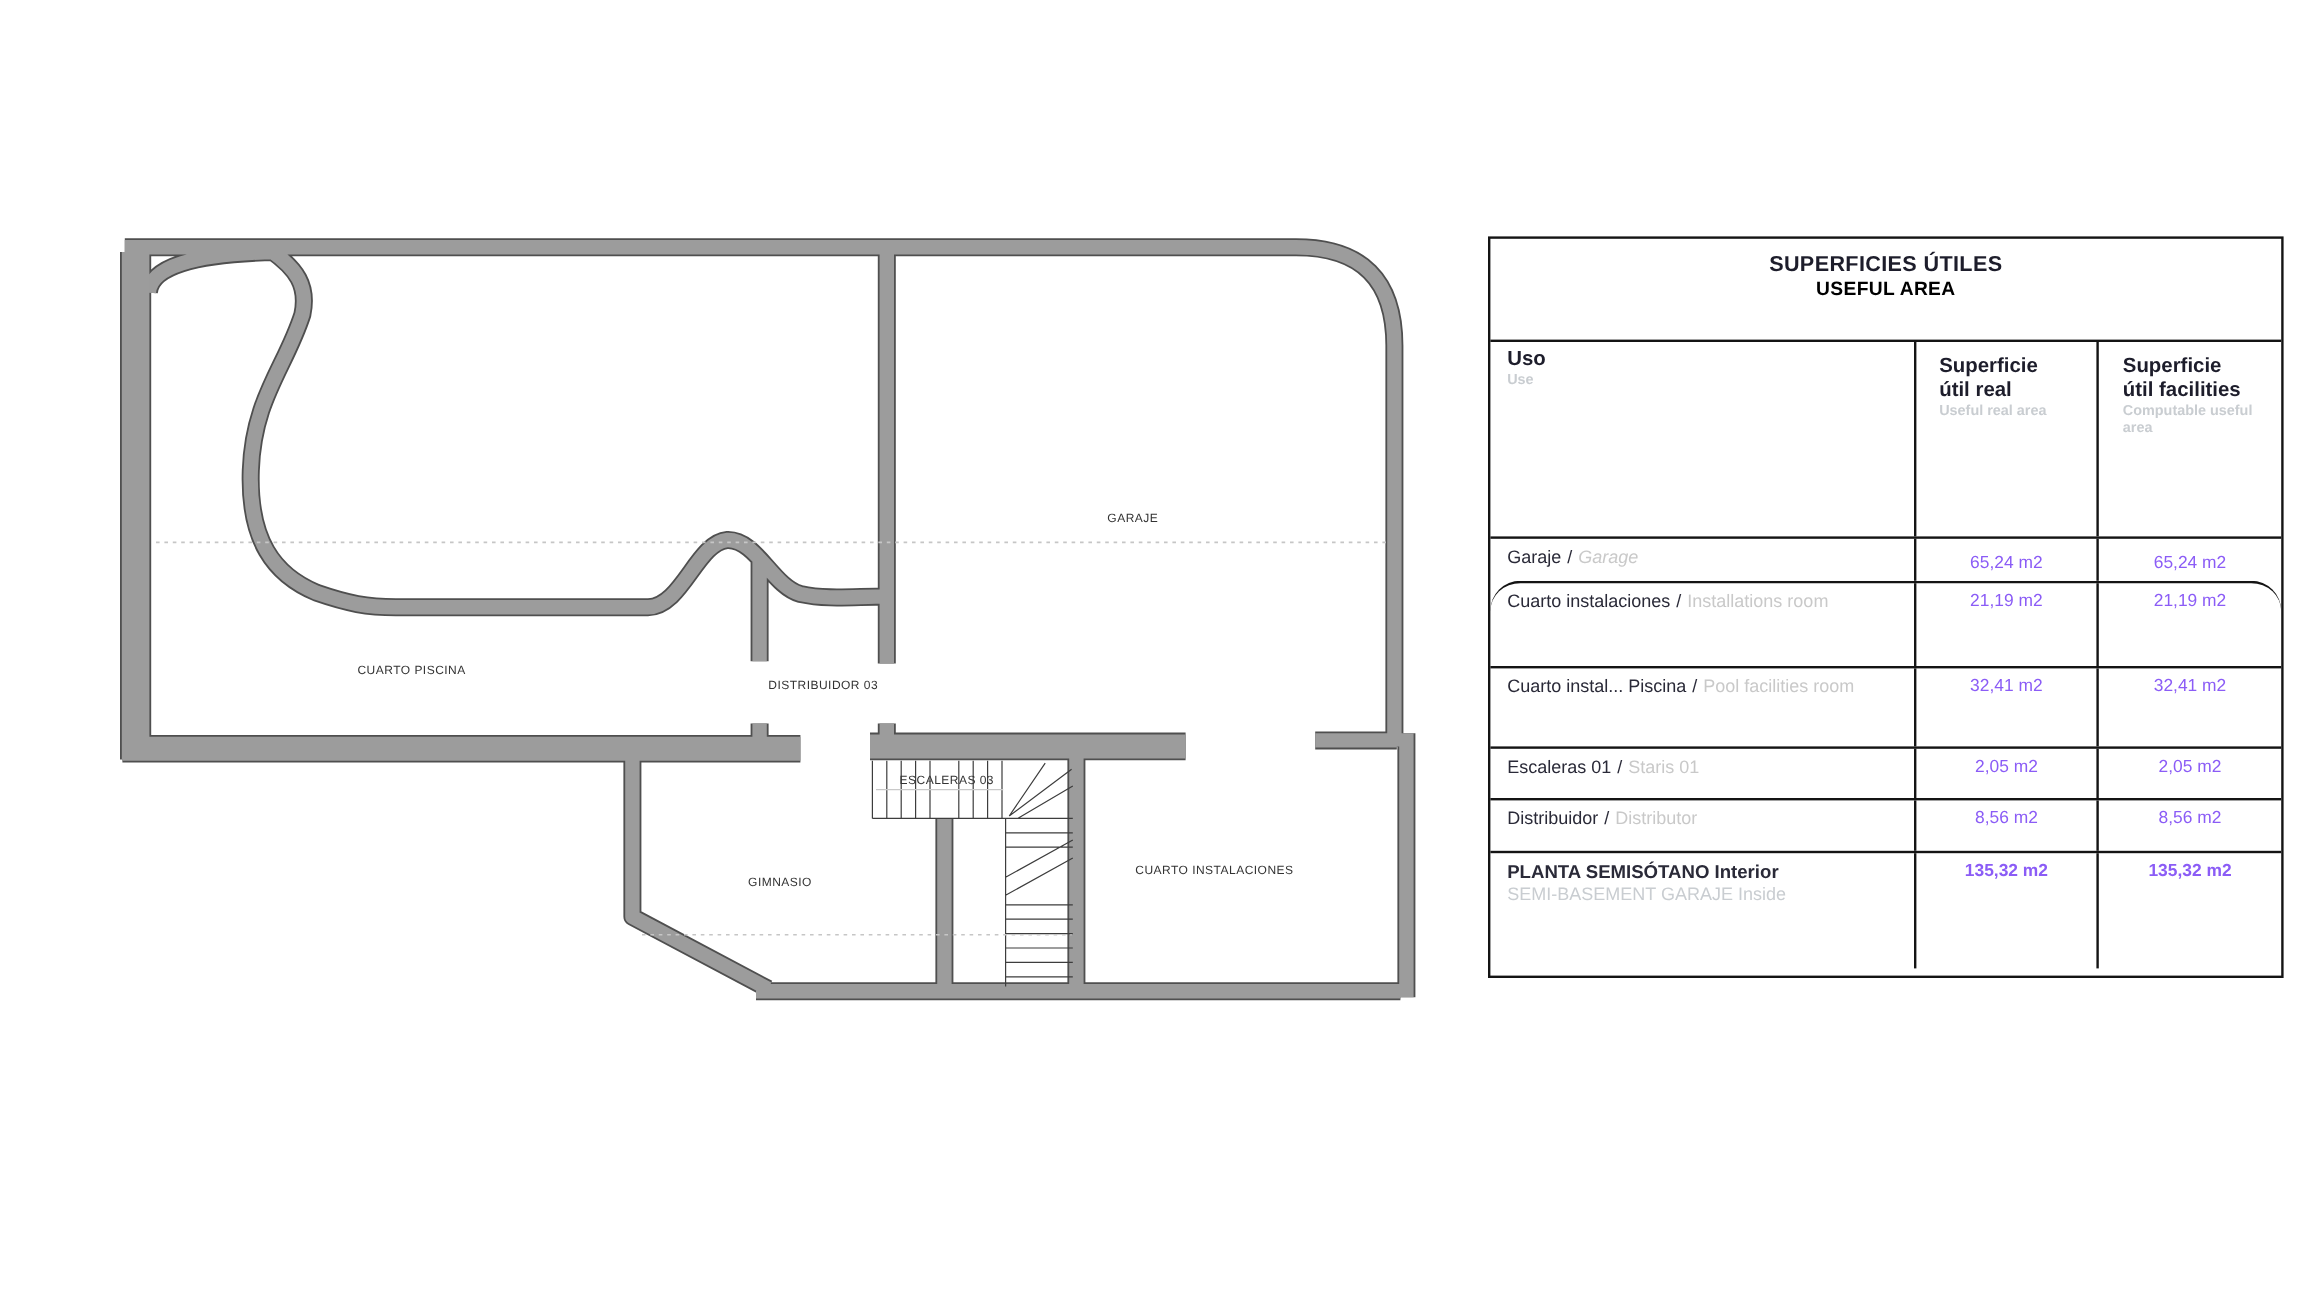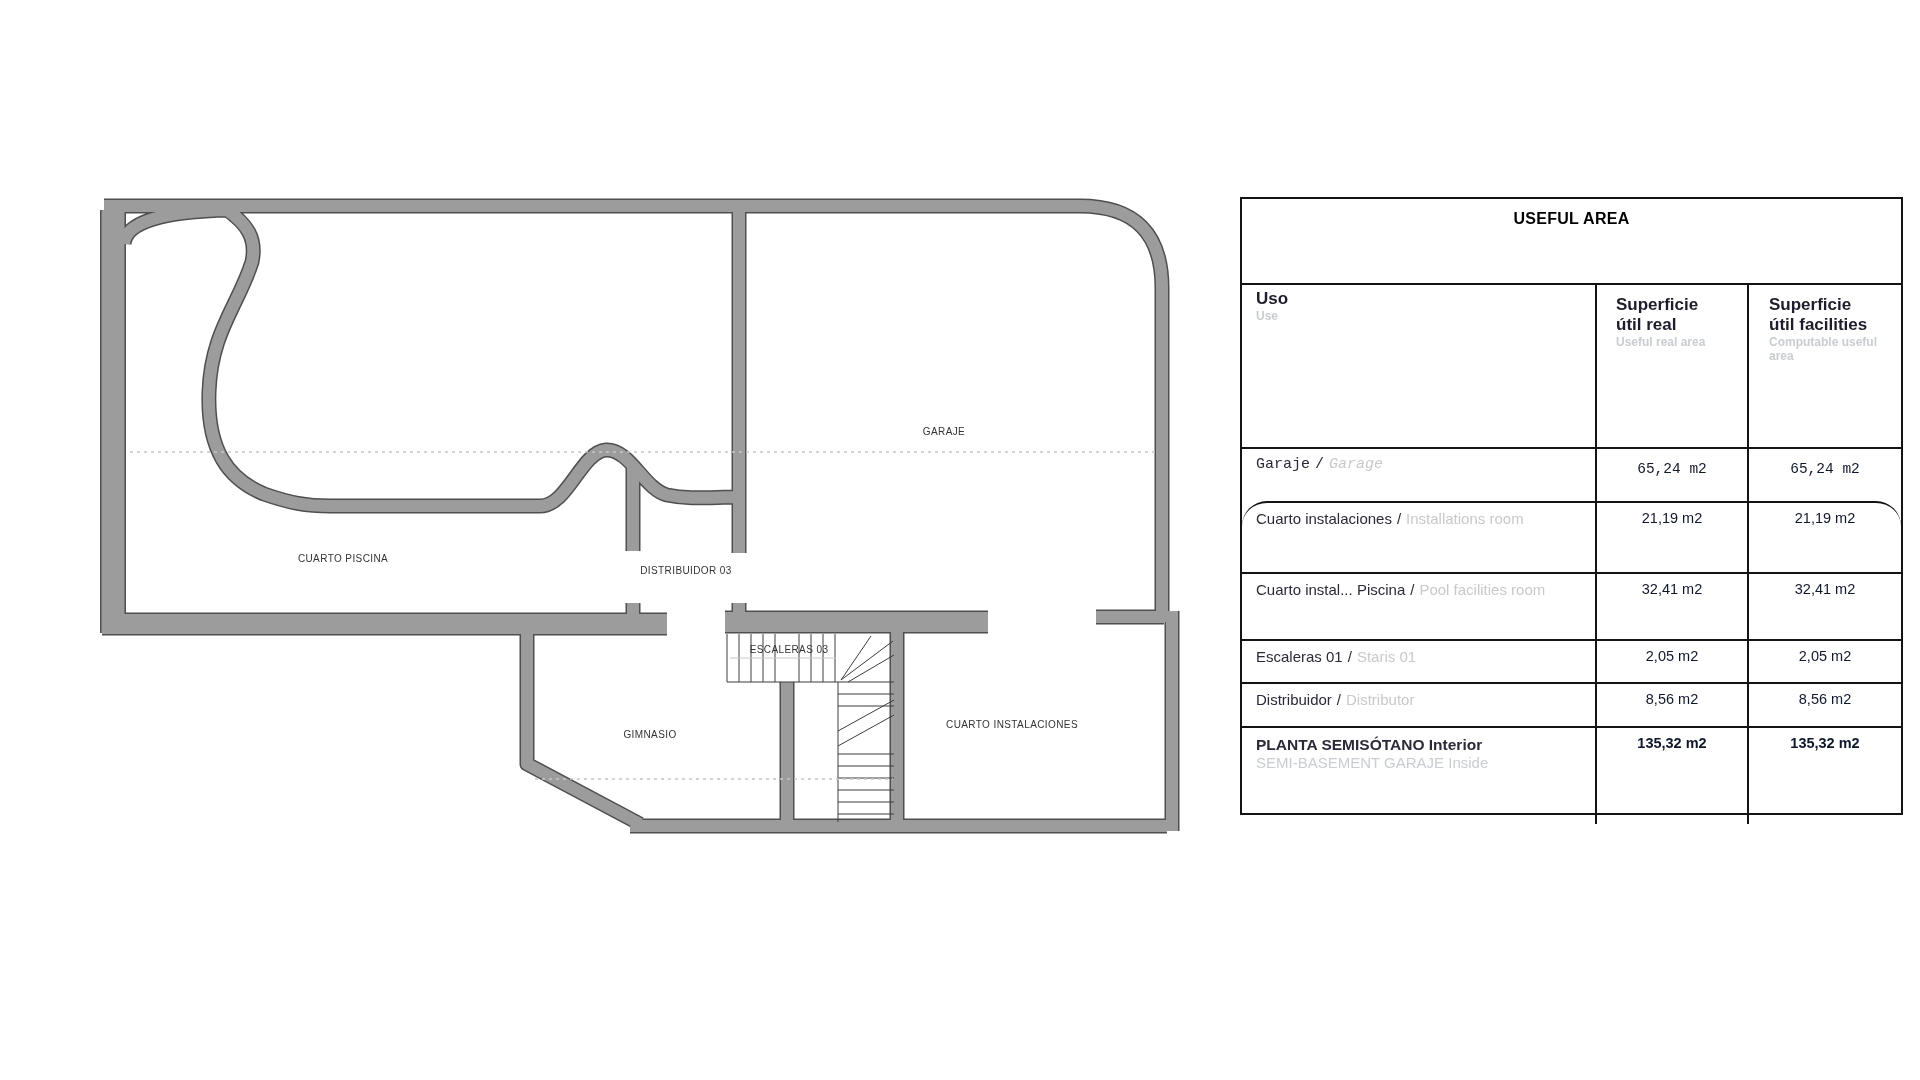--- a/index.html
+++ b/index.html
@@ -32,27 +32,27 @@
   .t-head{height:164px;}
   .t-head .c1{padding:4px 14px;}
   .t-head .hc{padding-top:10px;text-align:left;}
   .t-head .es{font-size:17px;font-weight:700;color:#1d1d2b;line-height:1.18;display:block;
               max-width:112px;margin:0 auto;}
   .t-head .c1 .es{margin:0;max-width:none;text-align:left;}
   .t-head .en{font-size:12px;font-weight:700;color:#c9cdd1;line-height:1.18;display:block;
               max-width:112px;margin:0 auto;}
   .t-head .c1 .en{margin:0;max-width:none;text-align:left;}
   .trow{box-sizing:border-box;}
-  .r0{height:54px;font-family:Liberation Mono, monospace;} .r1{height:71px;border-radius:25px;} .r2{height:67px;} .r3{height:43px;} .r4{height:44px;} .r5{height:98px;}
+  .r0{height:37px;} .r1{height:71px;border-radius:25px;} .r2{height:67px;} .r3{height:43px;} .r4{height:44px;} .r5{height:98px;}
   .trow .name{padding:7px 12px 0 14px;font-size:15px;line-height:1.25;}
   .trow .nm{color:#2a2a38;}
   .trow .sl{color:#2a2a38;margin:0 5px;}
   .trow .en{color:#c9c9c9;}
   .r0 .en{font-style:italic;}
-  .trow .val{text-align:center;padding-top:7px;font-size:14.5px;color:#0f172a;}
+  .trow .val{text-align:center;padding-top:7px;font-size:14.5px;color:#8b5cf6;}
   .r0 .val{padding-top:12px;}
   .r5 .nm{font-weight:700;display:block;font-size:15.5px;}
   .r5 .en{display:block;font-size:15px;color:#c9cdd1;}
   .r5 .val{font-weight:700;}
 </style>
 </head>
 <body>
 
 <div class="stage">
 
@@ -76,20 +76,21 @@
     <text class="roomlabel" x="343" y="562">CUARTO PISCINA</text>
     <text class="roomlabel" x="686" y="574">DISTRIBUIDOR 03</text>
     <text class="roomlabel" x="789" y="653">ESCALERAS 03</text>
     <text class="roomlabel" x="650" y="738">GIMNASIO</text>
     <text class="roomlabel" x="1012" y="728">CUARTO INSTALACIONES</text>
   </svg>
 
   <div class="areas-table">
 
     <div class="t-title">
+      <div class="es">SUPERFICIES ÚTILES</div>
       <div class="en">USEFUL AREA</div>
     </div>
 
     <div class="t-grid-row t-head">
       <div class="c1">
         <span class="es">Uso</span>
         <span class="en">Use</span>
       </div>
       <div class="hc">
         <span class="es">Superficie útil real</span>

